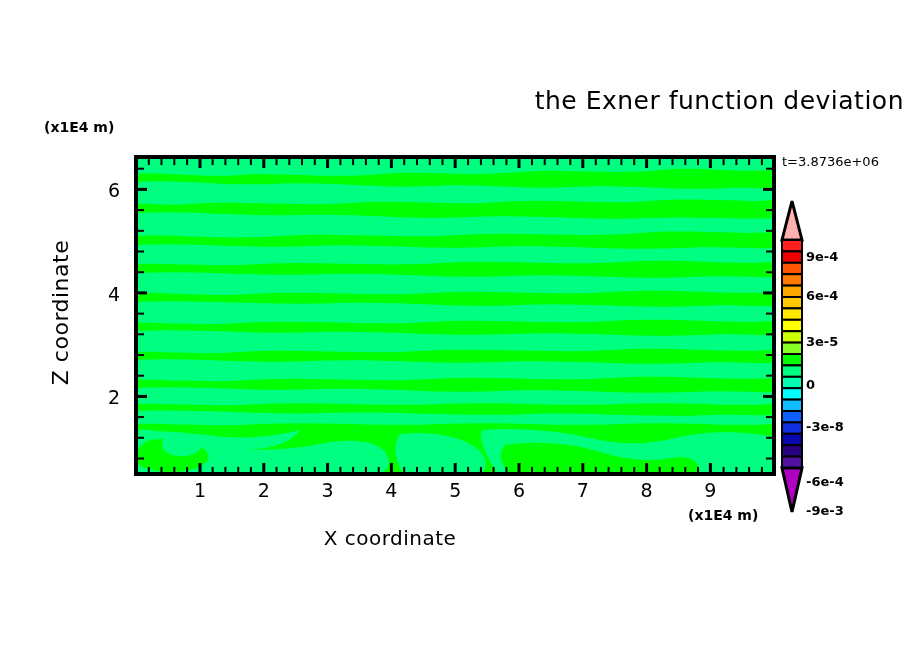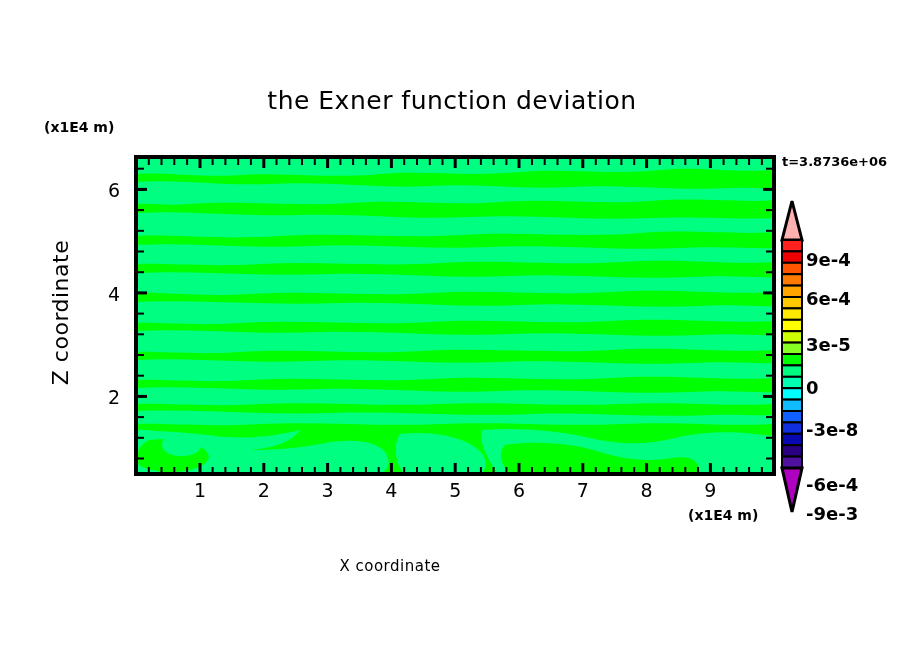--- a/index.html
+++ b/index.html
@@ -5,64 +5,64 @@
   html,body{margin:0;padding:0;}
   body{
     width:904px;height:654px;background:#ffffff;
     font-family:"DejaVu Sans", sans-serif;
     overflow:hidden;position:relative;
   }
   .root{position:absolute;left:0;top:0;width:904px;height:654px;}
 
   .title{
     position:absolute;left:0;top:86px;width:904px;
-    text-align:center;font-size:25px;color:#000;
+    text-align:right;font-size:25px;color:#000;
     letter-spacing:0.5px;
   }
   
   .title{transform:translateX(-0px);}
 
   .unit-topleft{
     position:absolute;left:44px;top:119px;
     font-size:14px;color:#000;font-weight:bold;letter-spacing:0px;
   }
   .unit-bottomright{
     position:absolute;left:688px;top:507px;
     font-size:14px;color:#000;font-weight:bold;
   }
 
   .xlabel{
     position:absolute;left:0;top:526px;width:780px;
-    text-align:center;font-size:15px;color:#000;letter-spacing:0.5px;margin-top:31px;
+    text-align:center;font-size:20px;color:#000;letter-spacing:0.5px;
   }
   .ylabel{
     position:absolute;left:-40px;top:300px;width:200px;
     text-align:center;font-size:22px;color:#000;letter-spacing:0.5px;
     transform:rotate(-90deg);transform-origin:50% 50%;
   }
 
   .tstamp{
     position:absolute;left:782px;top:154px;
-    font-size:13px;color:#000;font-weight:bold;white-space:nowrap;
+    font-size:13px;color:#000;font-weight:normal;white-space:nowrap;
   }
 
   svg{display:block;}
   .plotsvg{position:absolute;left:0;top:0;}
 
   .xtick-lab{
     position:absolute;font-size:19px;color:#000;
     text-align:center;width:40px;margin-left:-20px;
     top:479px;
   }
   .ytick-lab{
     position:absolute;font-size:19px;color:#000;
     text-align:right;width:40px;margin-left:-46px;
   }
   .cb-lab{
-    position:absolute;font-size:18px;color:#000;font-weight:bold;
+    position:absolute;font-size:13px;color:#000;font-weight:bold;
     left:806px;white-space:nowrap;
   }
 </style>
 </head>
 <body>
 
 <div class="root">
 
   <div class="title">the Exner function deviation</div>
 

